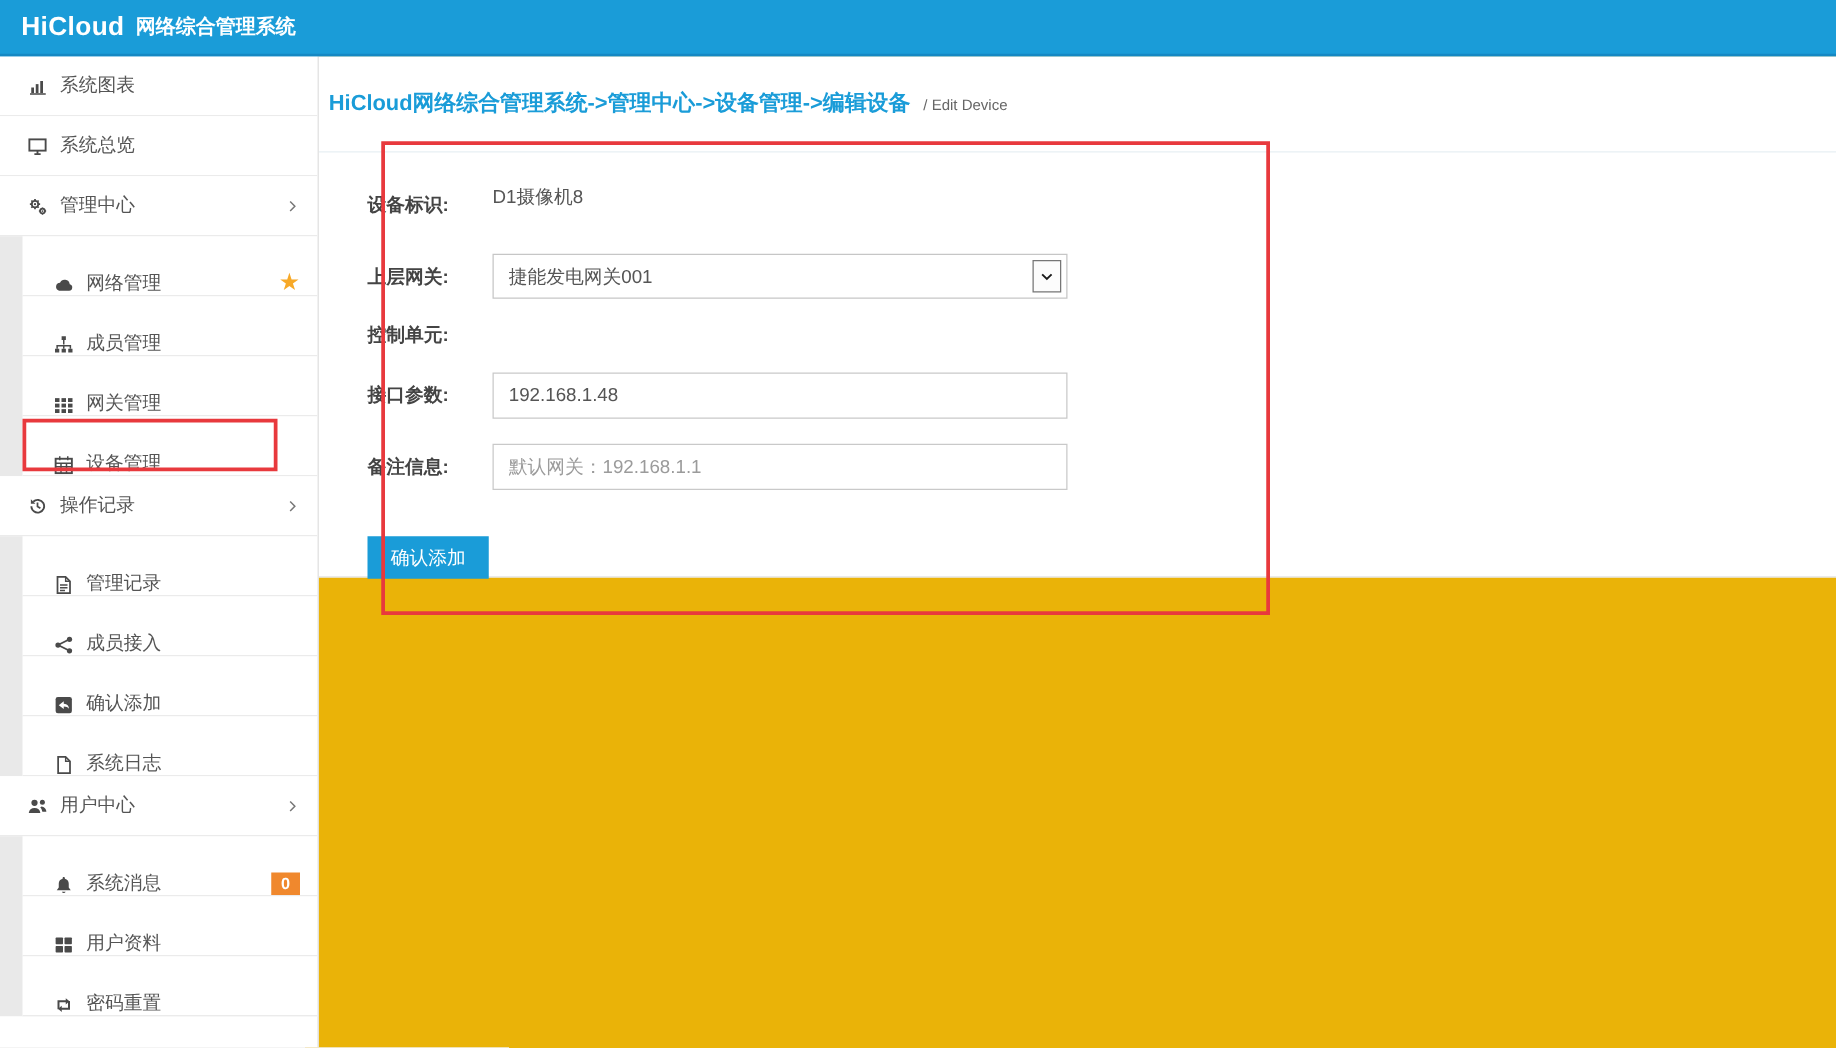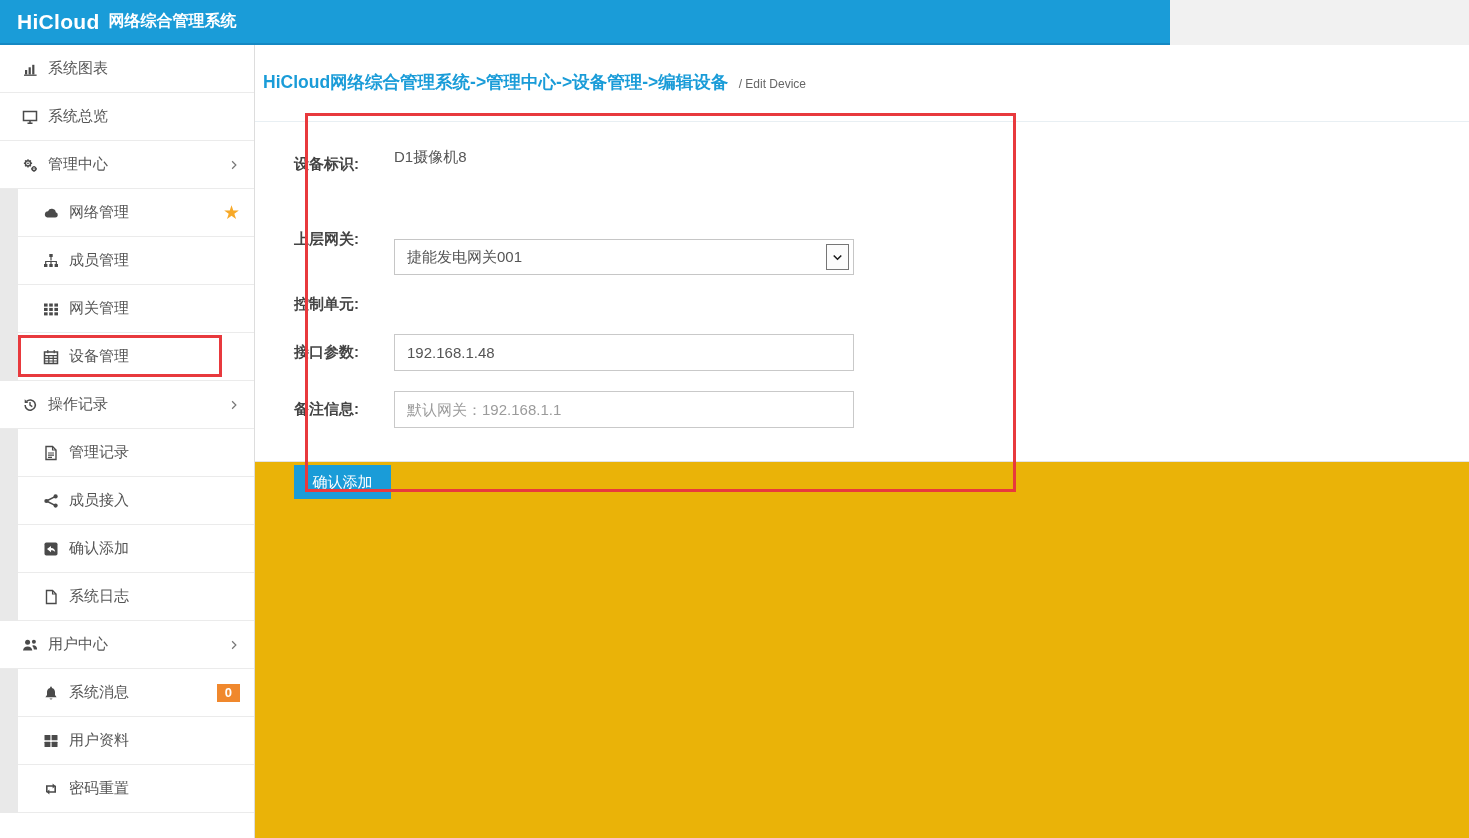--- a/index.html
+++ b/index.html
@@ -1,33 +1,33 @@
 <!DOCTYPE html>
 <html><head>
 <meta charset="utf-8">
 <style>
   * { margin:0; padding:0; box-sizing:border-box; }
   html,body { width:1469px; height:838px; overflow:hidden; }
   body { font-family:"Liberation Sans","DejaVu Sans",sans-serif; background:#f1f1f1; position:relative; color:#555; }
 
   
-  .header { position:absolute; top:0; left:0; width:1170px; height:45px;
+  .header { position:absolute; top:0; left:0; width:1469px; height:45px;
     background:#1a9cd8; border-bottom:2px solid #1588c3;
     display:flex; align-items:center; padding-left:17px; color:#fff; z-index:5; }
   .brand { font-size:21px; font-weight:bold; letter-spacing:.3px; }
   .brand-suffix { font-size:16px; font-weight:bold; margin-left:9px; }
 
   
   .sidebar { position:absolute; top:45px; left:0; width:255px; height:793px;
     background:#fff; border-right:1px solid #ddd; overflow:hidden; z-index:2; }
   .side-item { height:48px; display:flex; align-items:center;
     padding:0 14px 0 21px; border-bottom:1px solid #ebebeb;
     color:#555; font-size:15px; cursor:pointer; background:#fff; }
   .sub-wrap { background:#e9e9e9; }
-  .sub-wrap .side-item { margin-left:18px; padding-left:24px; }
+  .sub-wrap .side-item { margin-left:18px; padding-left:24px;align-items:flex-end; }
   .ic { width:18px; height:16px; flex:0 0 18px; margin-right:9px; color:#4a4a4a; }
   .side-label { white-space:nowrap; }
   .chev { margin-left:auto; width:12px; height:14px; color:#777; flex:0 0 12px; }
   .star { margin-left:auto; color:#f7a928; font-size:19px; line-height:1; }
   .badge { margin-left:auto; background:#f0882d; color:#fff; font-size:13px;
     font-weight:bold; padding:1px 8px 2px; }
 
   
   .main { position:absolute; top:45px; left:244px; width:1269px; height:793px; background:#eab308; }
   .content-white { background:#fff; height:417px; border-bottom:1px solid #e4e4e4; }
@@ -38,21 +38,21 @@
   .form { padding:25px 0 0 50px; }
   .frow { display:flex; margin-bottom:20px; align-items:center; }
   .frow.static { align-items:flex-start; margin-bottom:10px; height:46px; }
   .frow.static .flabel { padding-top:8px; }
   .flabel { width:74px; flex:0 0 74px; font-size:15px; font-weight:bold;
     color:#444; margin-right:26px; white-space:nowrap; }
   .fvalue { font-size:15px; color:#555; padding-top:1px; }
   .fctrl { width:460px; flex:0 0 460px; }
 
   .select { position:relative; height:36px; border:1px solid #c6c6c6; background:#fff;
-    display:flex; align-items:center; padding-left:12px; font-size:15px; color:#555; cursor:default;margin-top:36px; }
+    display:flex; align-items:center; padding-left:12px; font-size:15px; color:#555; cursor:default; }
   .sel-btn { position:absolute; right:4px; top:4px; width:23px; height:26px;
     border:1px solid #767676; background:#fcfcfc; display:flex;
     align-items:center; justify-content:center; cursor:pointer; }
   .sel-btn svg { width:13px; height:11px; }
 
   .tinput { width:100%; height:37px; border:1px solid #c9c9c9; padding:0 12px;
     font-size:15px; color:#555; font-family:inherit; background:#fff; }
   .tinput::placeholder { color:#9b9b9b; opacity:1; }
 
   .submit { margin-top:17px; width:97px; height:34px; background:#1a9cd8; color:#fff;

